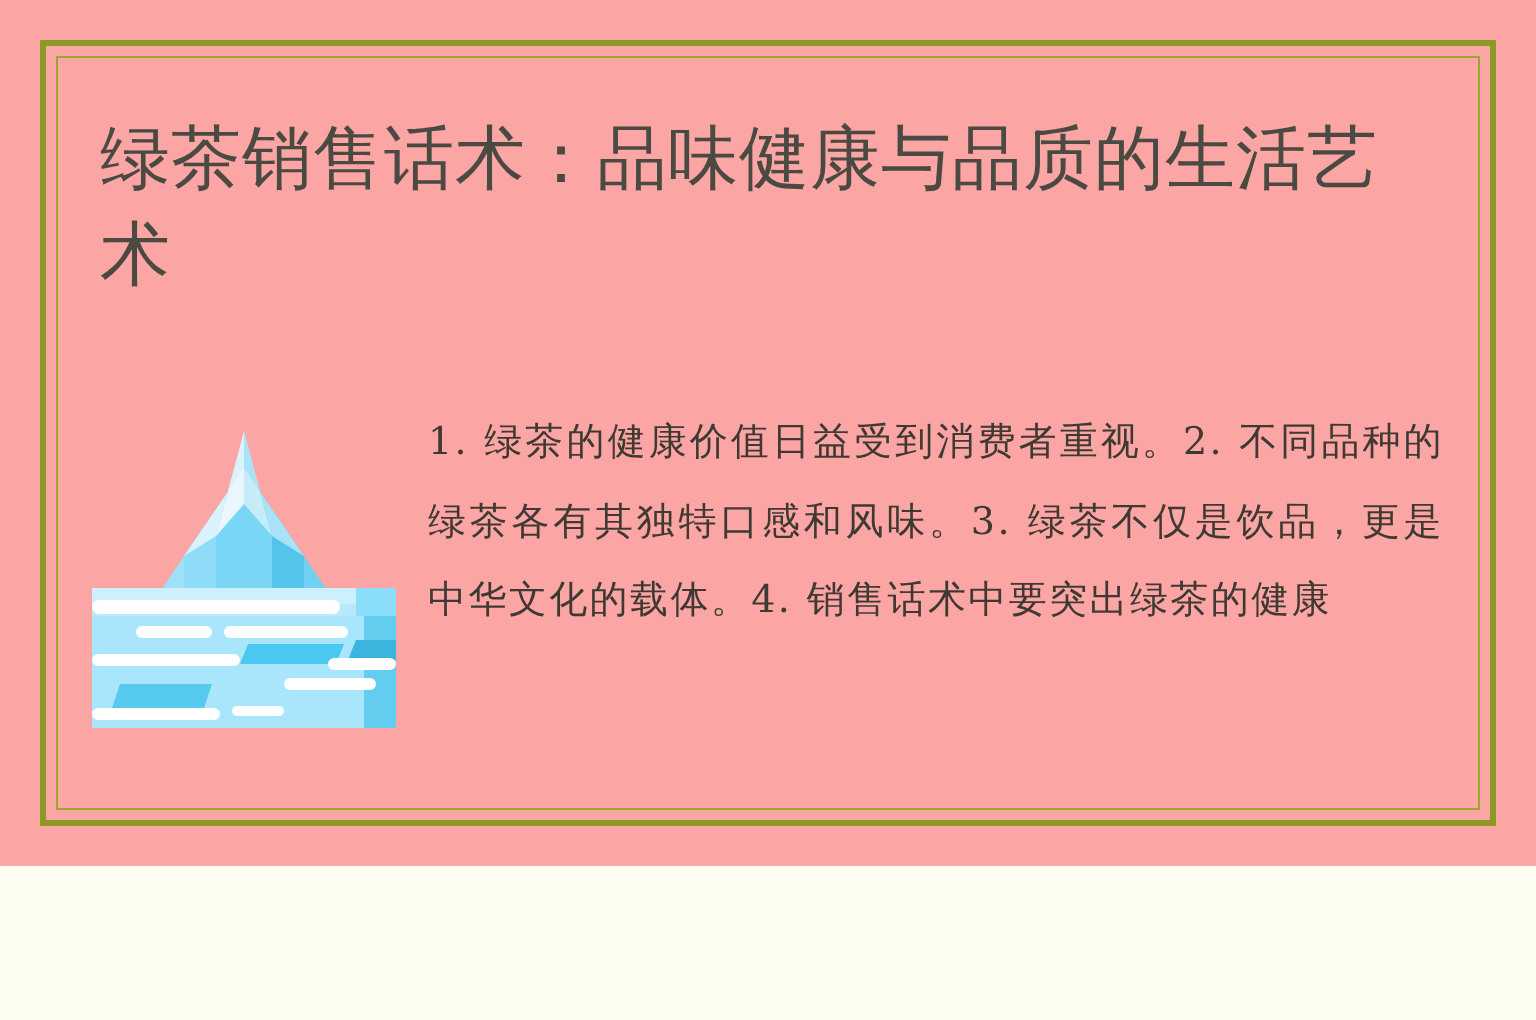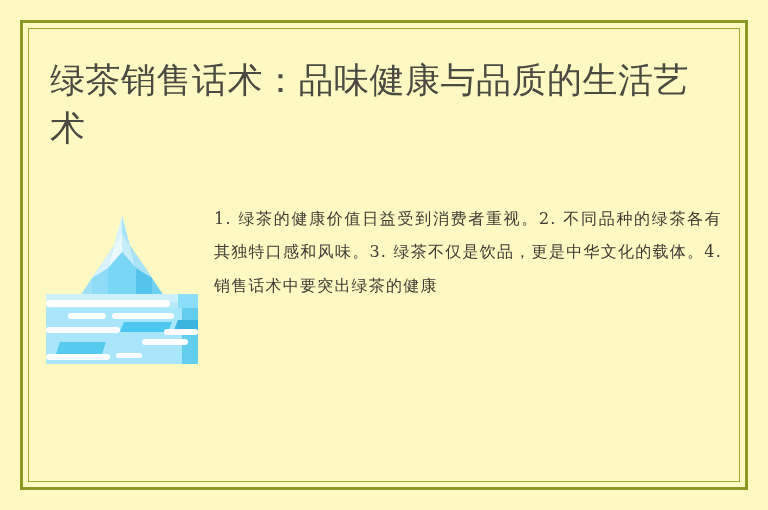--- a/index.html
+++ b/index.html
@@ -10,22 +10,22 @@
     width: 768px;
     height: 510px;
     overflow: hidden;
     background: #fdfdf2;
     font-family: "Liberation Sans", sans-serif;
   }
 
   #slide {
     position: relative;
     width: 768px;
-    height: 510px;
-    background: #fef9c3;
+    height: 433px;
+    background: #fca5a5;
     box-sizing: border-box;
   }
 
   
   .frame-outer {
     position: absolute;
     left: 20px;
     top: 20px;
     right: 20px;
     bottom: 20px;
@@ -80,21 +80,21 @@
   .illustration svg {
     display: block;
     width: 152px;
     height: 168px;
   }
 
   .body-text {
     flex: 1 1 auto;
     margin-top: 6px;
     font-family: "DejaVu Serif", "Liberation Serif", serif;
-    font-size: 16px;
+    font-size: 19px;
     line-height: 2.08;
     color: #3e3a33;
     text-align: justify;
     text-justify: inter-character;
     letter-spacing: 1.2px;
     max-height: 256px;
     overflow: hidden;
     word-break: break-all;
   }
 </style>

